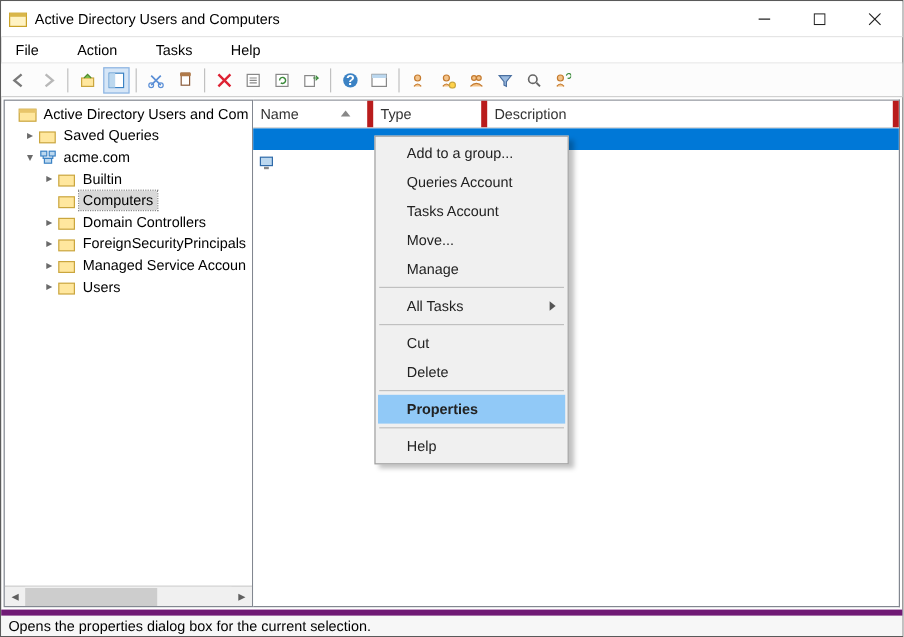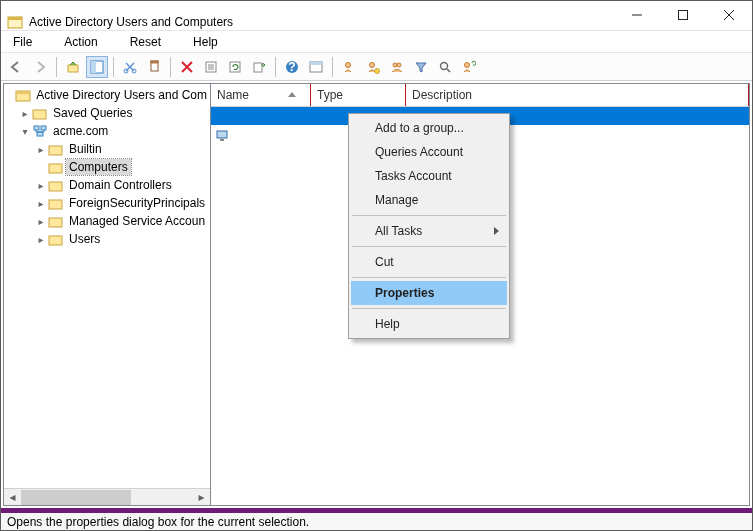--- a/index.html
+++ b/index.html
@@ -1,18 +1,18 @@
 <!DOCTYPE html>
 <html><head>
 <meta charset="utf-8">
 <style>
 * { box-sizing: border-box; font-family: "Segoe UI", Tahoma, sans-serif; font-size: 12px; }
 body { margin: 0; background: #fff; }
 .window { width: 753px; height: 531px; border: 1px solid #5a5a5a; display: flex; flex-direction: column; background: #fff; position: relative; }
-.titlebar { height: 30px; display: flex; align-items: flex-end; justify-content: space-between; border-bottom: 1px solid #e5e5e5; background: #fff; }
+.titlebar { height: 30px; display: flex; align-items: center; justify-content: space-between; border-bottom: 1px solid #e5e5e5; background: #fff; }
 .titlebar-left { display: flex; align-items: center; gap: 6px; padding-left: 6px; }
 .titlebar-icon svg { display:block; }
 .titlebar-title { font-size: 12px; }
 .titlebar-buttons { display: flex; }
 .titlebar-btn { width: 46px; height: 30px; display:flex; align-items:center; justify-content:center; }
 .menubar { height: 22px; display:flex; align-items:center; gap: 16px; padding: 0 4px; border-bottom: 1px solid #e5e5e5; }
 .menu-item { padding: 2px 8px; }
 .toolbar { height: 28px; display:flex; align-items:center; gap:2px; padding: 0 4px; border-bottom: 1px solid #d0d0d0; background:#fcfcfc;}
 .tool-btn { width:22px; height:22px; display:flex; align-items:center; justify-content:center; border:1px solid transparent; }
 .tool-btn.active { border:1px solid #8cb4e2; background:#d6e6f7; }
@@ -25,28 +25,28 @@
 .tree-row.selected .lbl { background:#d9d9d9; outline:1px dotted #888; }
 .twisty { width:14px; text-align:center; color:#6a6a6a; font-size:10px; user-select:none;}
 .twisty.empty { visibility:hidden; }
 .node-icon { width:16px; height:16px; display:flex; align-items:center; justify-content:center; margin-right:2px; }
 .sidebar-scroll { height:17px; border-top:1px solid #d0d0d0; display:flex; align-items:center; justify-content:space-between; background:#f0f0f0; }
 .sidebar-scroll .arrow { width:17px; height:17px; display:flex; align-items:center; justify-content:center; color:#606060;}
 .sidebar-scroll .track { flex:1; height:17px; background:#f0f0f0; position:relative;}
 .sidebar-scroll .thumb { position:absolute; left:0; width:110px; height:15px; top:1px; background:#cdcdcd; }
 .main { flex:1; border:1px solid #828790; margin:2px 2px 2px 0; border-left:none; display:flex; flex-direction:column; position:relative; background:#fff;}
 .list-header { height:23px; display:flex; align-items:stretch; border-bottom:1px solid #d0d0d0; background:#fff; }
-.list-col { display:flex; align-items:center; padding:0 6px; border-right:1px solid #b91c1c; color:#333; position:relative;}
+.list-col { display:flex; align-items:center; padding:0 6px; border-right:5px solid #b91c1c; color:#333; position:relative;}
 .list-col.sort::after { content:""; position:absolute; right:14px; top:8px; border-left:4px solid transparent; border-right:4px solid transparent; border-bottom:5px solid #888; }
 .list-body { flex:1; position:relative; }
 .list-row { height:18px; display:flex; align-items:center; }
 .list-row.selected { background:#0078d7; color:#fff; }
 .list-row .cell { padding:16px 4px; display:flex; align-items:flex-start; gap:4px; overflow:hidden;margin-top:40px;}
 .statusbar { height:22px; border-top:5px solid #701a75; display:flex; align-items:center; padding:0 6px; font-size:12px; background:#f7f7f7;}
-.context-menu { position:absolute; left:311px; top:112px; width:162px; background:#f0f0f0; border:1px solid #a0a0a0; box-shadow: 4px 4px 4px rgba(0,0,0,0.25); padding:2px; z-index:10;margin-left:36px;}
+.context-menu { position:absolute; left:311px; top:112px; width:162px; background:#f0f0f0; border:1px solid #a0a0a0; box-shadow: 4px 4px 4px rgba(0,0,0,0.25); padding:2px; z-index:10;}
 .cm-item { height:24px; display:flex; align-items:center; padding:0 24px 0 24px; color:#222; position:relative;}
 .cm-item.highlight { background:#91c9f7; }
 .cm-item.sub::after { content:""; position:absolute; right:8px; top:8px; border-top:4px solid transparent; border-bottom:4px solid transparent; border-left:5px solid #555;}
 .cm-sep { height:1px; background:#c0c0c0; margin:3px 1px; }
 svg { display:block; }
 </style>
 </head>
 <body>
 
 <div class="window">
@@ -77,21 +77,21 @@
             <line x1="0" y1="0" x2="10" y2="10" stroke="#222"></line>
             <line x1="10" y1="0" x2="0" y2="10" stroke="#222"></line>
           </svg>
         </div>
     </div>
   </div>
 
   <div class="menubar">
     <div class="menu-item">File</div>
     <div class="menu-item">Action</div>
-    <div class="menu-item">Reset</div>
+    <div class="menu-item">Tasks</div>
     <div class="menu-item">Help</div>
   </div>
 
   <div class="toolbar">
     <div class="tool-btn">
         <svg width="14" height="14">
           <path d="M9 2 L3 7 L9 12" fill="none" stroke="#7a7a7a" stroke-width="2"></path>
         </svg>
       </div>
     <div class="tool-btn">
@@ -340,30 +340,36 @@
     <div class="cm-item">
         <span>Add to a group...</span>
       </div>
     <div class="cm-item">
         <span>Queries Account</span>
       </div>
     <div class="cm-item">
         <span>Tasks Account</span>
       </div>
     <div class="cm-item">
+        <span>Move...</span>
+      </div>
+    <div class="cm-item">
         <span>Manage</span>
       </div>
     <div class="cm-sep"></div>
     <div class="cm-item sub">
         <span>All Tasks</span>
       </div>
     <div class="cm-sep"></div>
     <div class="cm-item">
         <span>Cut</span>
       </div>
+    <div class="cm-item">
+        <span>Delete</span>
+      </div>
     <div class="cm-sep"></div>
     <div class="cm-item highlight">
         <span style="font-weight:bold">Properties</span>
       </div>
     <div class="cm-sep"></div>
     <div class="cm-item">
         <span>Help</span>
       </div>
   </div>
 

